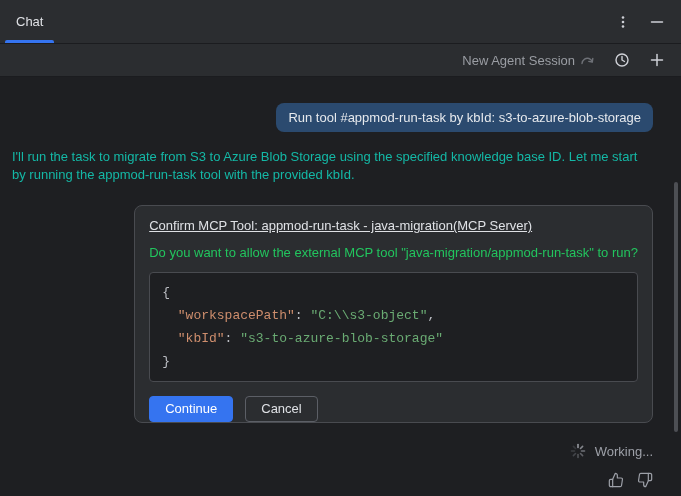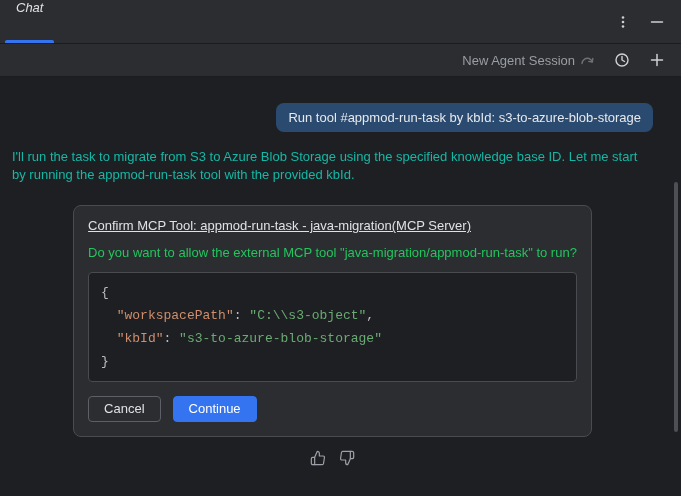--- a/index.html
+++ b/index.html
@@ -13,21 +13,21 @@
   }
   .window { width: 681px; height: 496px; display: flex; flex-direction: column; background: #1e1f22; }
 
   
   .titlebar {
     height: 44px; min-height: 44px;
     background: #2b2d30;
     border-bottom: 1px solid #1b1c1f;
     display: flex; align-items: stretch; justify-content: space-between;
   }
-  .tab { position: relative; display: flex; align-items: flex-start; padding: 0 16px; cursor: pointer; font-style: italic; }
+  .tab { position: relative; display: flex; align-items: center; padding: 0 16px; cursor: pointer; }
   .tab-underline {
     position: absolute; left: 5px; right: 5px; bottom: 0; height: 3px;
     background: #3574f0; border-radius: 2px 2px 0 0;
   }
   .titlebar-actions { display: flex; align-items: center; gap: 10px; padding-right: 12px; }
   .icon-btn {
     width: 24px; height: 24px; display: flex; align-items: center; justify-content: center;
     border-radius: 4px; cursor: pointer;
   }
 
@@ -39,21 +39,21 @@
     display: flex; align-items: center; justify-content: flex-end;
     padding: 0 12px;
   }
   .session-title { color: #9a9da3; }
   .session-actions { display: flex; align-items: center; gap: 11px; }
 
   
   .chat {
     flex: 1; position: relative; background: #1e1f22;
     padding: 14px 28px 8px 12px;
-    display: flex; flex-direction: column; align-items: center;
+    display: flex; flex-direction: column; align-items: flex-end;
     overflow: hidden;
   }
   .user-bubble {
     align-self: flex-end;
     background: #2b4a6f;
     border-radius: 8px;
     padding: 7px 12px;
     margin-top: 12px;
     color: #e6e9ed;
   }
@@ -166,25 +166,42 @@
       <div class="card-question">Do you want to allow the external MCP tool "java-migration/appmod-run-task" to run?</div>
 
       <div class="code">
         <div class="code-line"><span class="tok-plain">{</span></div>
         <div class="code-line indented"><span class="tok-key">"workspacePath"</span><span class="tok-plain">: </span><span class="tok-str">"C:\\s3-object"</span><span class="tok-plain">,</span></div>
         <div class="code-line indented"><span class="tok-key">"kbId"</span><span class="tok-plain">: </span><span class="tok-str">"s3-to-azure-blob-storage"</span></div>
         <div class="code-line"><span class="tok-plain">}</span></div>
       </div>
 
       <div class="card-buttons">
+        <button class="btn btn-primary">Continue</button>
         <button class="btn btn-secondary">Cancel</button>
-        <button class="btn btn-primary">Continue</button>
-      </div>
-    </div>
-
+      </div>
+    </div>
+
+    <div class="status-row">
+      <span>
+        <svg width="16" height="16" viewBox="0 0 16 16">
+          <g stroke="#9da0a8" stroke-width="1.6" stroke-linecap="round" fill="none">
+            <line x1="8" y1="1.5" x2="8" y2="4.5" opacity="0.95"></line>
+            <line x1="12.6" y1="3.4" x2="10.5" y2="5.5" opacity="0.8"></line>
+            <line x1="14.5" y1="8" x2="11.5" y2="8" opacity="0.65"></line>
+            <line x1="12.6" y1="12.6" x2="10.5" y2="10.5" opacity="0.5"></line>
+            <line x1="8" y1="14.5" x2="8" y2="11.5" opacity="0.4"></line>
+            <line x1="3.4" y1="12.6" x2="5.5" y2="10.5" opacity="0.3"></line>
+            <line x1="1.5" y1="8" x2="4.5" y2="8" opacity="0.25"></line>
+            <line x1="3.4" y1="3.4" x2="5.5" y2="5.5" opacity="0.2"></line>
+          </g>
+        </svg>
+      </span>
+      <span>Working...</span>
+    </div>
 
     <div class="feedback-row">
       <span class="feedback-btn">
         <svg width="16" height="16" viewBox="0 0 24 24" fill="none" stroke="#9da0a8" stroke-width="1.8" stroke-linecap="round" stroke-linejoin="round">
           <path d="M14 9V5a3 3 0 0 0-3-3l-4 9v11h11.28a2 2 0 0 0 2-1.7l1.38-9a2 2 0 0 0-2-2.3z"></path>
           <path d="M7 22H4a2 2 0 0 1-2-2v-7a2 2 0 0 1 2-2h3"></path>
         </svg>
       </span>
       <span class="feedback-btn">
         <svg width="16" height="16" viewBox="0 0 24 24" fill="none" stroke="#9da0a8" stroke-width="1.8" stroke-linecap="round" stroke-linejoin="round">

